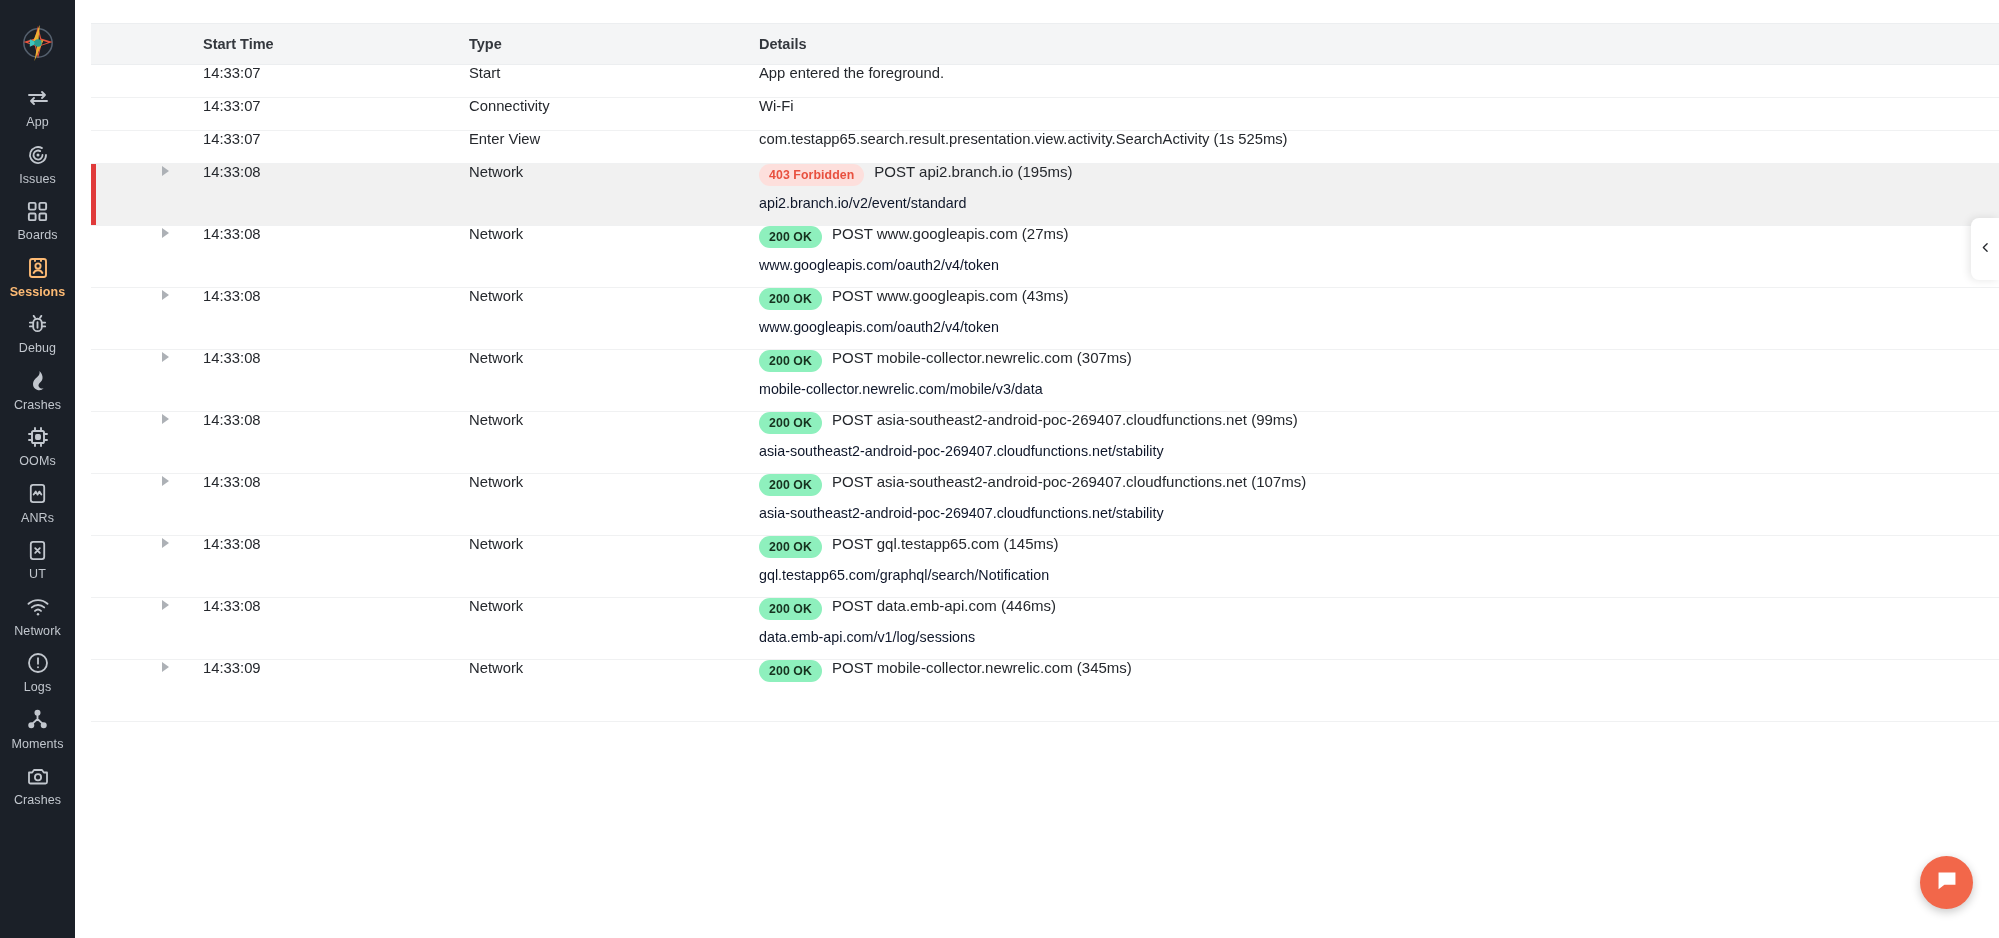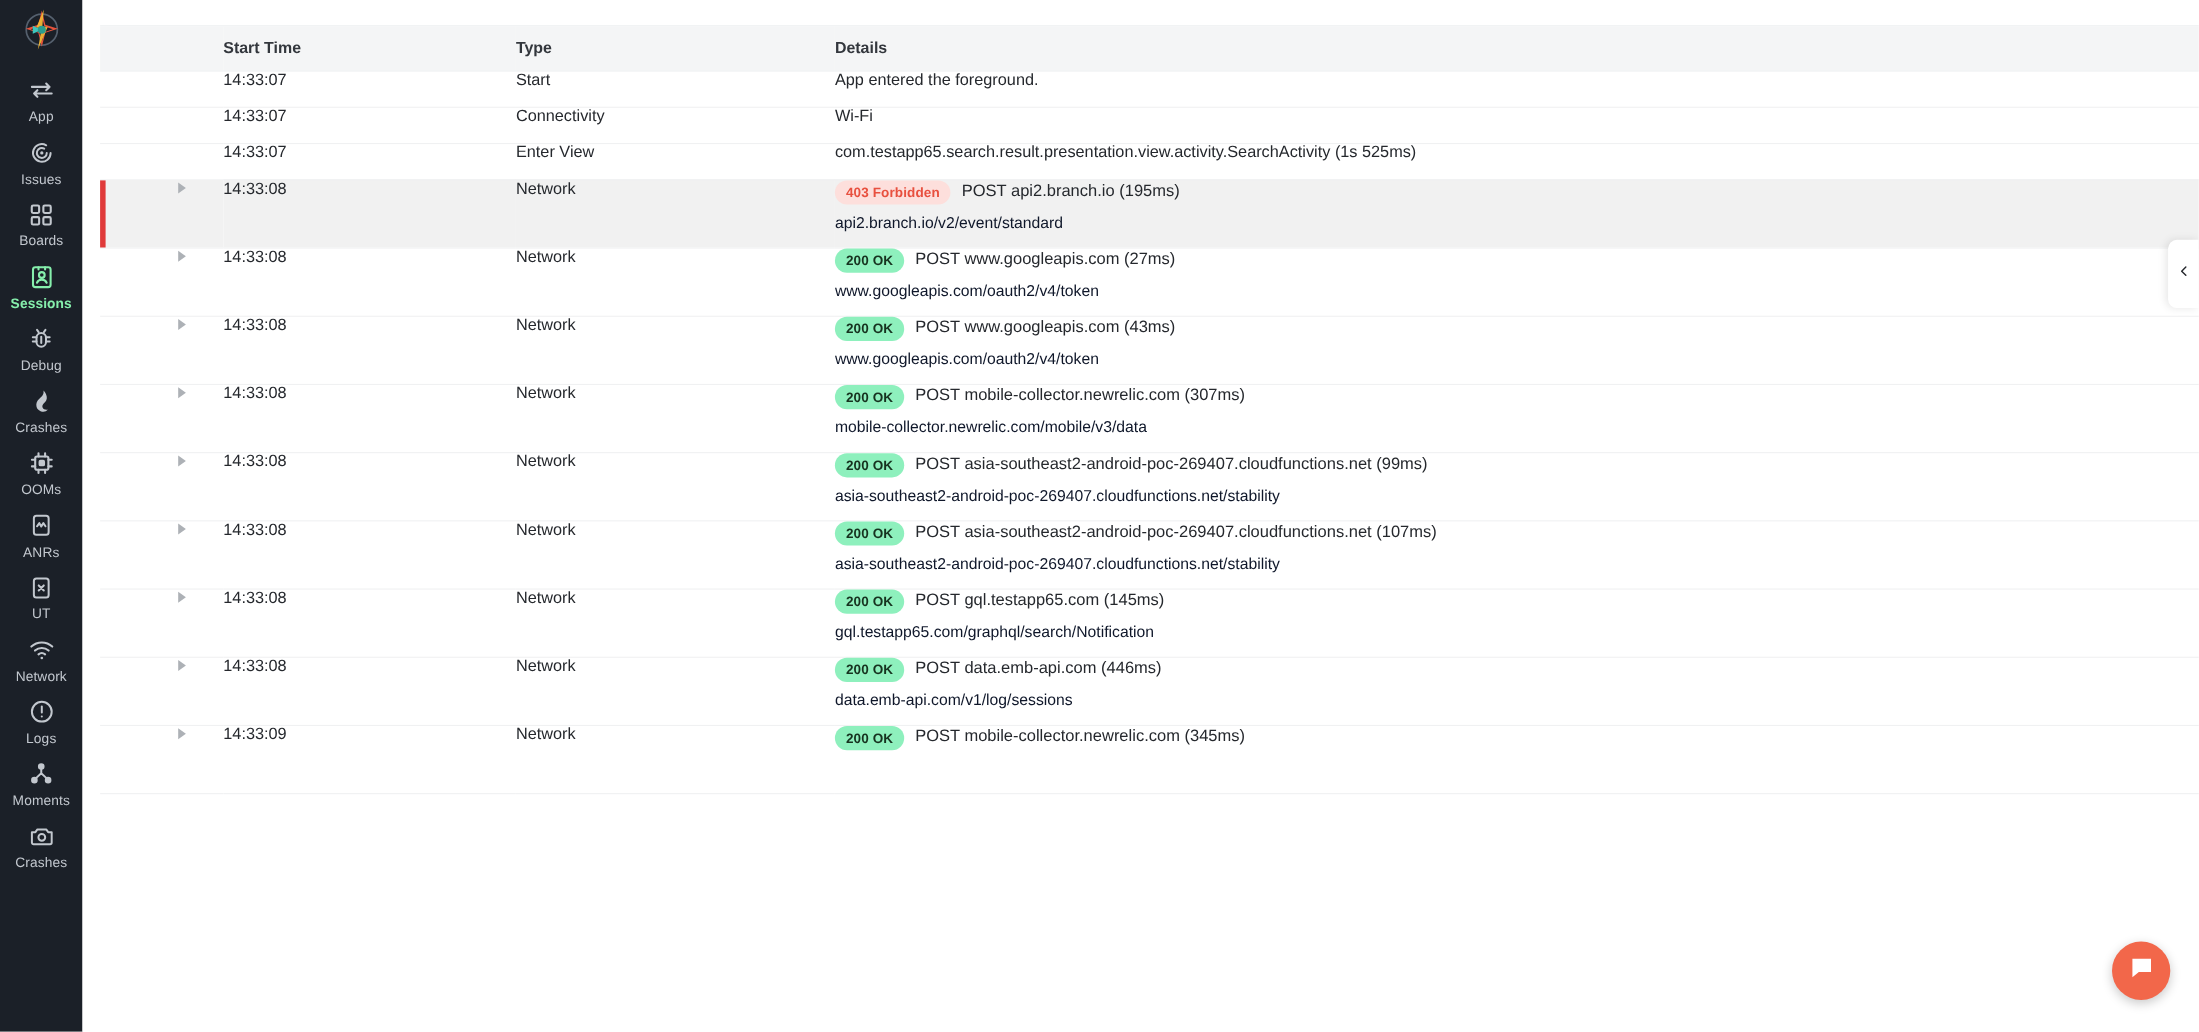--- a/index.html
+++ b/index.html
@@ -9,21 +9,21 @@
     background: #ffffff;
     overflow: hidden;
   }
   .app { display: flex; width: 1999px; height: 938px; position: relative; }
 
   
   .sidebar {
     width: 75px; min-width: 75px; height: 938px;
     background: #1b2028;
     display: flex; flex-direction: column; align-items: center;
-    padding-top: 4px;
+    padding-top: 20px;
     overflow: hidden;
   }
   .logo {
     width: 46px; height: 46px;
     margin-bottom: 12px;
     display: flex; align-items: center; justify-content: center;
   }
   .nav-item {
     width: 75px;
     padding: 7px 0 6px 0;
@@ -37,21 +37,21 @@
     display: flex; align-items: center; justify-content: center;
     color: #c2c7ce;
   }
   .nav-item .nav-label {
     font-size: 12.5px;
     color: #c2c7ce;
     line-height: 1;
     letter-spacing: .1px;
   }
   .nav-item.active .nav-icon, .nav-item.active .nav-label {
-    color: #86efac;
+    color: #fdba74;
   }
   .nav-item.active .nav-label { font-weight: bold; }
 
   
   .main {
     flex: 1; height: 938px;
     background: #ffffff;
     position: relative;
     overflow: hidden;
   }
@@ -108,21 +108,21 @@
     border-bottom: 5px solid transparent;
     margin-left: 71px;
     margin-top: 3px;
   }
   tr.r-net td.bar .caret { margin-top: 2px; }
 
   .cell-time  { padding-left: 5px; }
   .cell-type  { padding-left: 5px; }
   .cell-det   { padding-left: 8px; }
 
-  .det-line1 { display: flex; align-items: center; gap: 10px; line-height: 1.1; }
+  .det-line1 { display: flex; gap: 10px; line-height: 1.1; }
   .badge {
     display: inline-block;
     font-size: 12.3px;
     font-weight: bold;
     padding: 5px 10px 5px 10px;
     border-radius: 13px;
     line-height: 1;
     letter-spacing: .1px;
     white-space: nowrap;
   }

